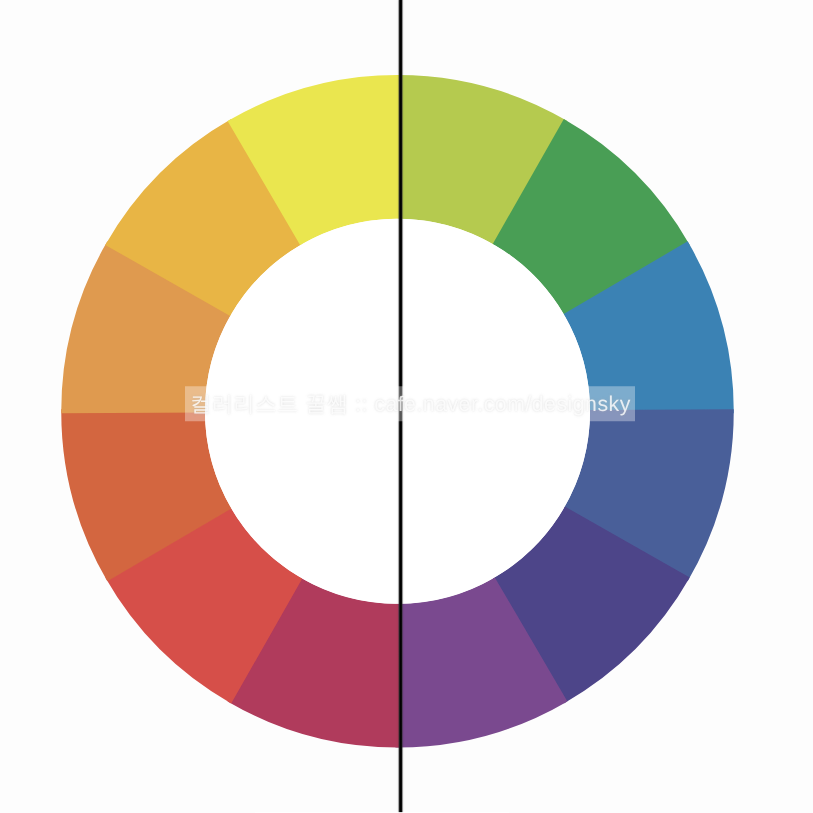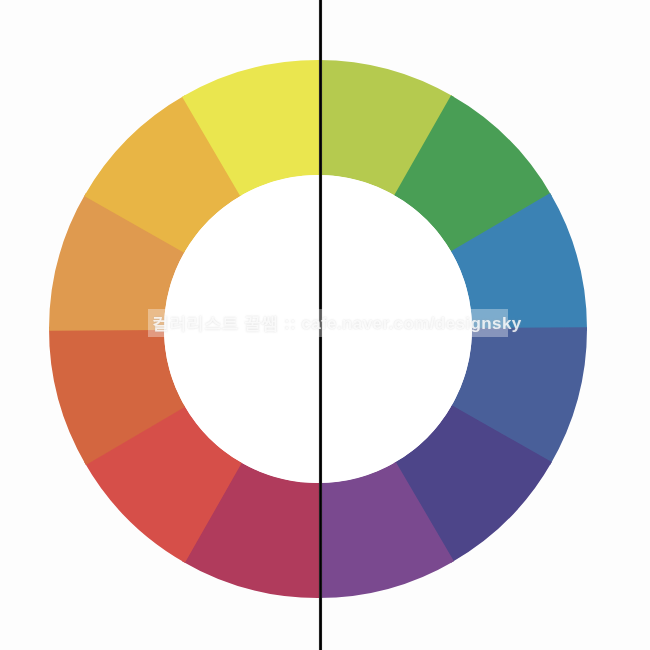--- a/index.html
+++ b/index.html
@@ -55,21 +55,21 @@
     top: 0;
     width: 360px;
     height: 28px;
     background: rgba(255,255,255,0.34);
   }
   #watermark-text {
     position: relative;
     margin-left: 152px;
     font-family: "Liberation Sans", sans-serif;
     font-size: 17px;
-    font-weight: 700;
+    font-weight: 400;
     letter-spacing: 0.4px;
     color: rgba(255,255,255,0.80);
     text-shadow: 0 0 2px rgba(170,170,170,0.45);
     white-space: nowrap;
   }
 </style>
 </head>
 <body>
 
 <div id="canvas">

